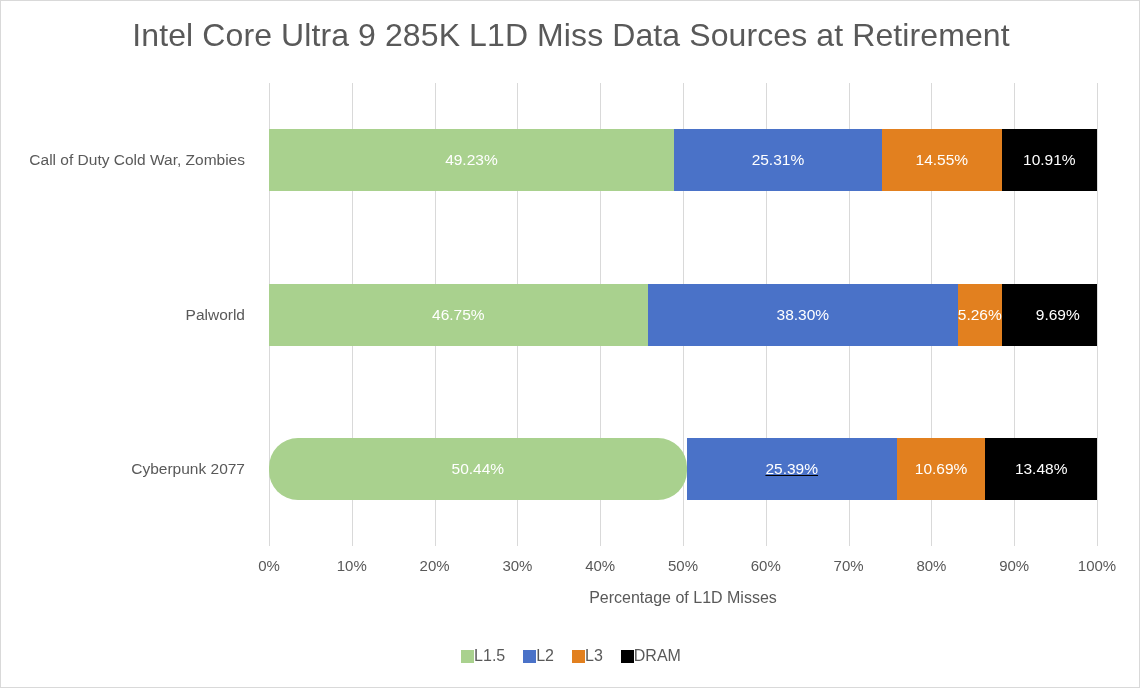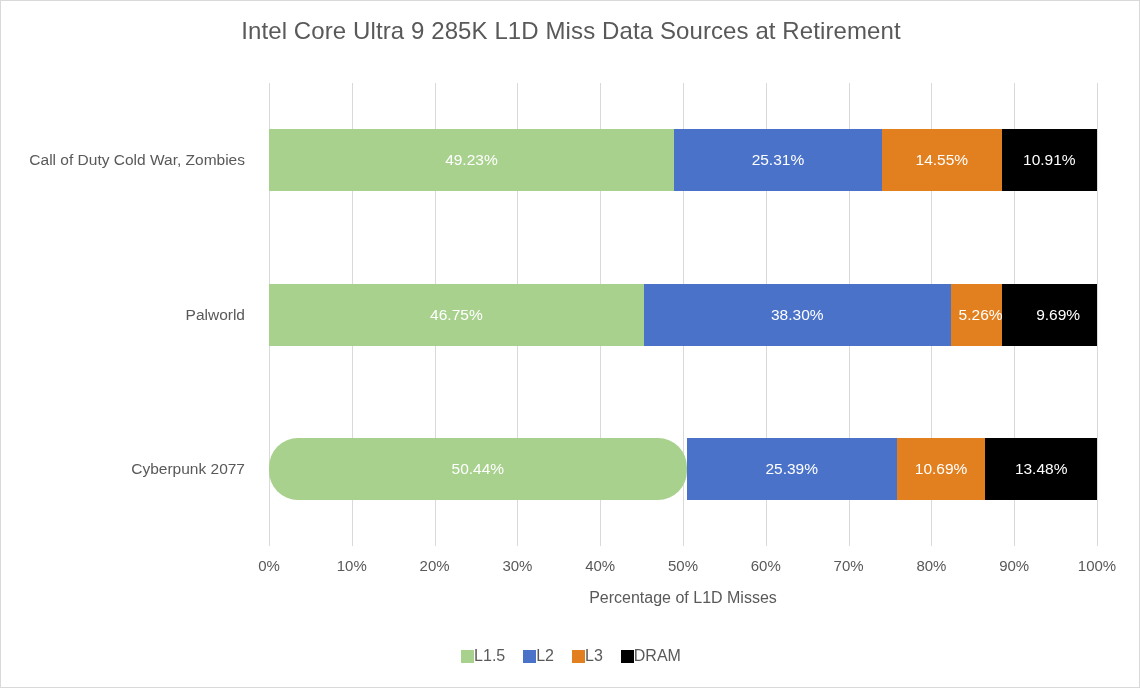--- a/index.html
+++ b/index.html
@@ -19,21 +19,21 @@
     box-sizing: border-box;
     overflow: hidden;
   }
   
   .chart-title {
     position: absolute;
     left: 0;
     top: 16px;
     width: 1140px;
     text-align: center;
-    font-size: 24px;
+    font-size: 32px;
     color: #595959;
     letter-spacing: 0.1px;
     white-space: nowrap;
   }
   
   .plot-area {
     position: absolute;
     left: 268px;
     top: 82px;
     width: 828px;
@@ -192,32 +192,32 @@
             <span class="segment-label" style="color: rgb(255, 255, 255);">10.91%</span>
           </div>
         </div>
         <div class="bar-row" style="top: 200.5px;">
           <div class="segment" style="width: 387.09px; background: rgb(169, 209, 142);">
             <span class="segment-label" style="color: rgb(255, 255, 255);">46.75%</span>
           </div>
           <div class="segment" style="width: 317.124px; background: rgb(74, 114, 200);">
             <span class="segment-label" style="color: rgb(255, 255, 255);">38.30%</span>
           </div>
-          <div class="segment" style="width: 43.5528px; background: rgb(226, 128, 31); padding-left: 8px;">
+          <div class="segment" style="width: 43.5528px; background: rgb(226, 128, 31);">
             <span class="segment-label" style="color: rgb(255, 255, 255);">5.26%</span>
           </div>
           <div class="segment" style="width: 80.2332px; background: rgb(0, 0, 0); padding-left: 17px;">
             <span class="segment-label" style="color: rgb(255, 255, 255);">9.69%</span>
           </div>
         </div>
         <div class="bar-row" style="top: 354.833px;">
           <div class="segment" style="width: 417.643px; background: rgb(169, 209, 142); border-radius: 29px;">
             <span class="segment-label" style="color: rgb(255, 255, 255);">50.44%</span>
           </div>
-          <div class="segment" style="width: 210.229px; background: rgb(74, 114, 200);">
+          <div class="segment" style="width: 210.229px; background: rgb(74, 114, 200); text-decoration: underline;">
             <span class="segment-label" style="color: rgb(255, 255, 255);">25.39%</span>
           </div>
           <div class="segment" style="width: 88.5132px; background: rgb(226, 128, 31);">
             <span class="segment-label" style="color: rgb(255, 255, 255);">10.69%</span>
           </div>
           <div class="segment" style="width: 111.614px; background: rgb(0, 0, 0);">
             <span class="segment-label" style="color: rgb(255, 255, 255);">13.48%</span>
           </div>
         </div>
       </div>

